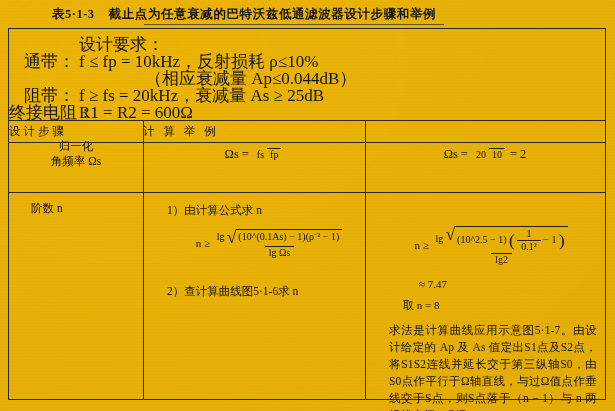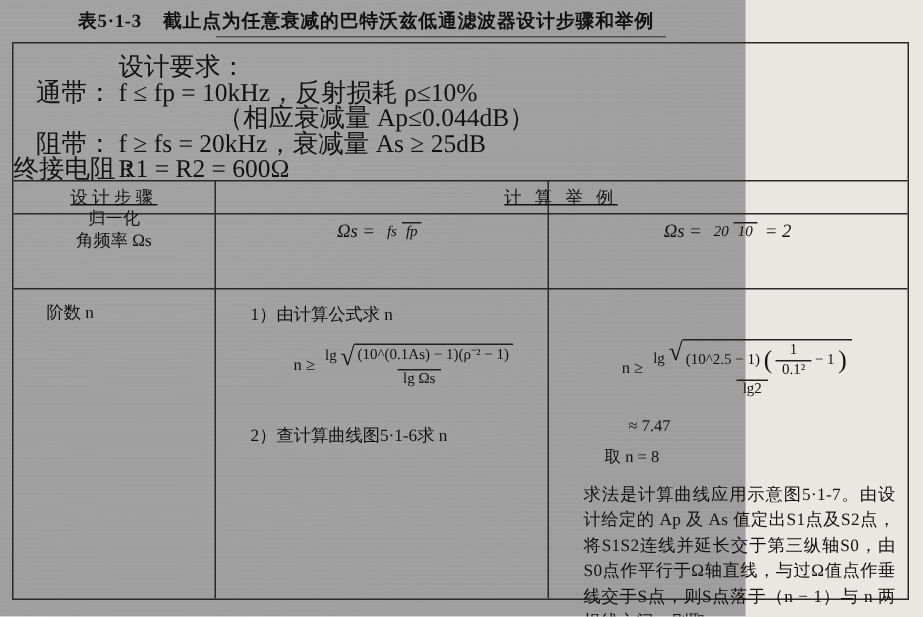--- a/index.html
+++ b/index.html
@@ -9,23 +9,23 @@
   body {
     width: 615px;
     height: 411px;
     background: #e9e7e2;
     font-family: "Liberation Serif", serif;
     color: #141414;
     overflow: hidden;
   }
   .page {
     position: relative;
-    width: 497px;
+    width: 615px;
     height: 411px;
-    background: #a3a3a3;
+    background: #eab308;
     filter: contrast(1.02);
   }
   .noise {
     position: absolute;
     inset: 0;
     pointer-events: none;
     background:
       repeating-linear-gradient(0deg, rgba(0,0,0,0.022) 0px, rgba(0,0,0,0.022) 1px, rgba(255,255,255,0) 1px, rgba(255,255,255,0) 3px),
       radial-gradient(ellipse at 20% 15%, rgba(255,255,255,0.35), rgba(0,0,0,0.05) 80%);
     mix-blend-mode: multiply;
@@ -119,21 +119,21 @@
     position: absolute;
     left: 0;
     top: 91px;
     width: 100%;
     height: 22px;
     display: flex;
     align-items: center;
     font-size: 11.5px;
     letter-spacing: 3px;
   }
-  .cell-c { text-align: center; text-decoration: underline; }
+  .cell-c { text-align: left; }
   .col-a { width: 134px; flex: 0 0 134px; }
   .col-b { width: 222px; flex: 0 0 222px; }
   .col-c { flex: 1 1 auto; }
 
   
   .row1 {
     position: absolute;
     left: 0;
     top: 100px;
     width: 100%;
@@ -152,21 +152,20 @@
     align-items: center;
     vertical-align: middle;
     margin: 0 2px;
     font-size: 10px;
     line-height: 11px;
   }
   .frac .num { padding: 0 3px; }
   .frac .den { padding: 0 3px; border-top: 1px solid #222; }
   .formula {
     font-size: 12.5px;
-    font-style: italic;
     display: flex;
     align-items: center;
     justify-content: center;
     gap: 3px;
   }
 
   
   .row2 {
     position: absolute;
     left: 0;

